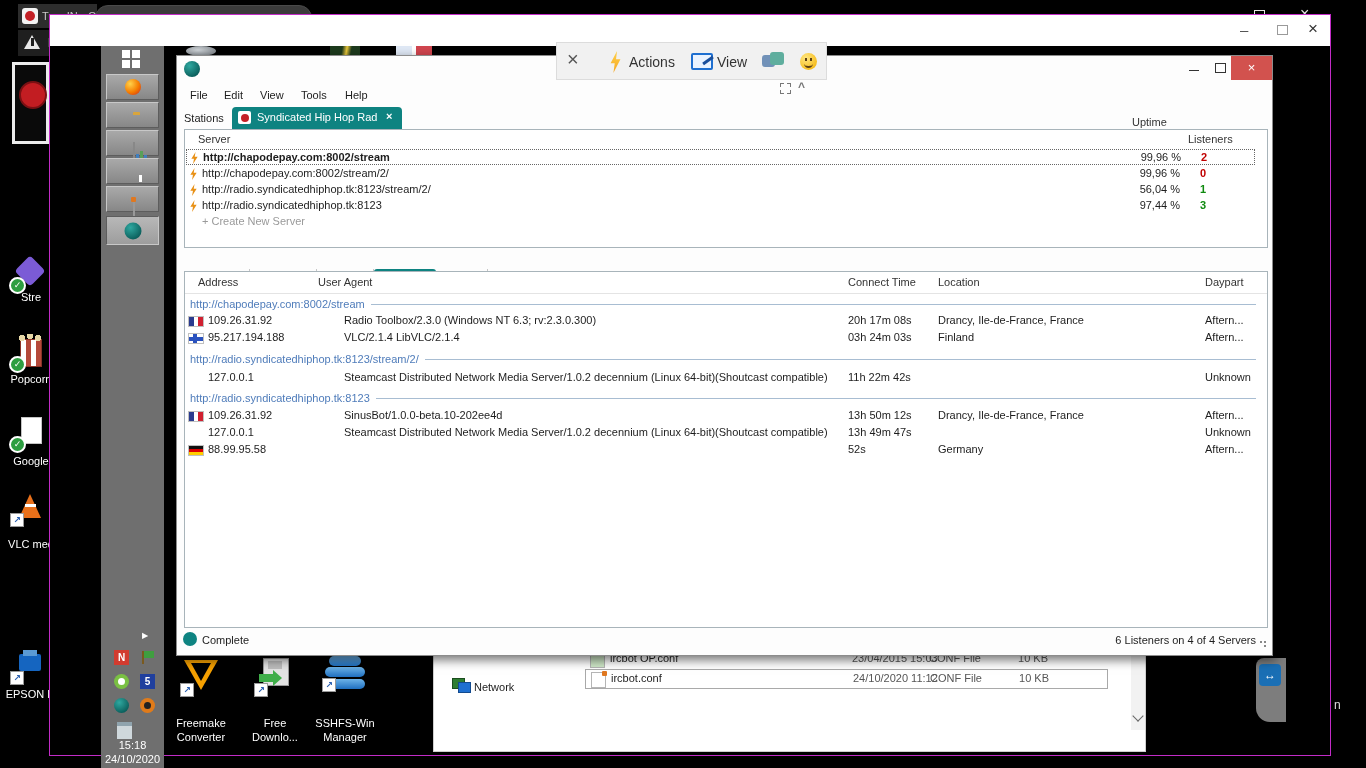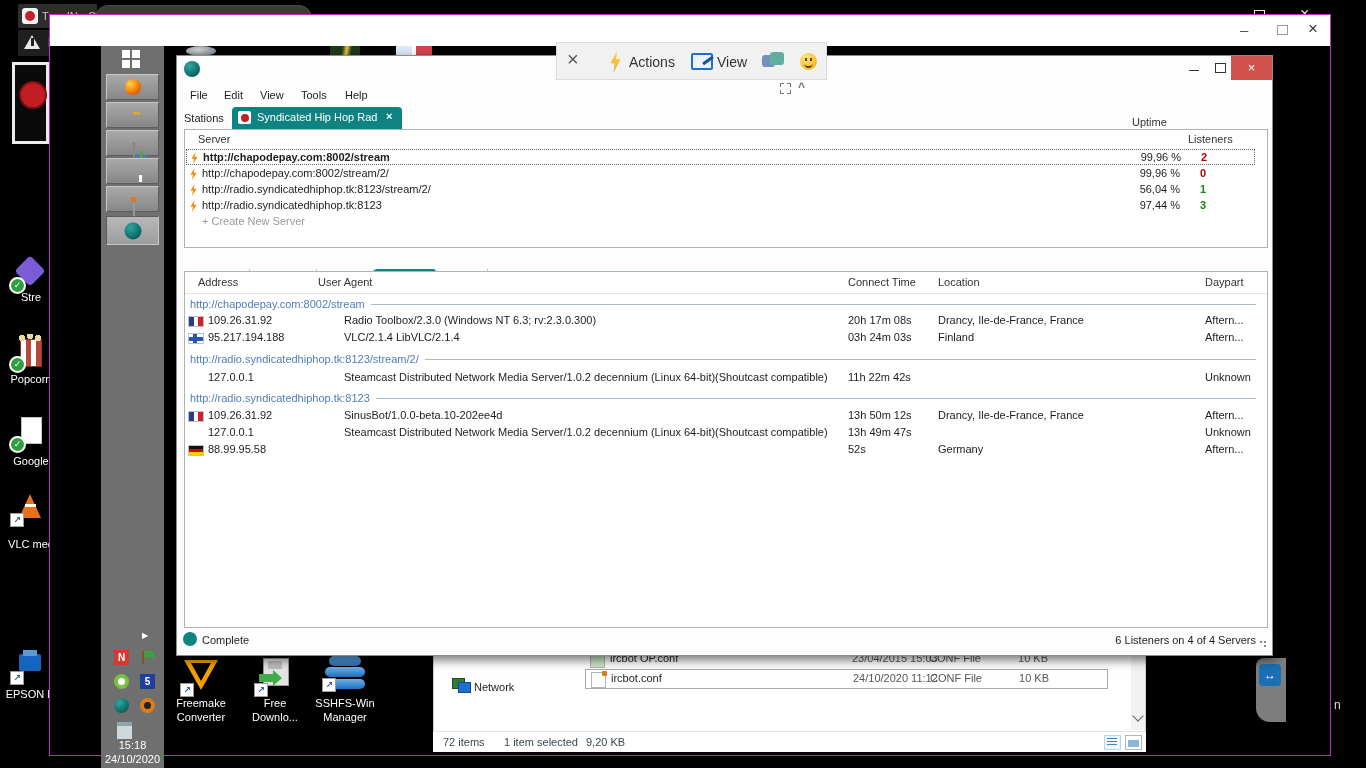--- a/index.html
+++ b/index.html
@@ -49,21 +49,21 @@
   .wtri i{position:absolute;left:-1.5px;top:4px;width:3px;height:7px;background:#fff;}
   .npad{width:13px;height:14px;background:#fdfdfd;border:1px solid #999;position:relative;}
   .npad i{position:absolute;right:-2px;top:-2px;width:5px;height:5px;background:#e07820;border-radius:1px;}
   .globe{border-radius:50%;background:radial-gradient(circle at 35% 30%,#2fa8a0,#0b5f5c 75%);}
   .tray-i{position:absolute;width:15px;height:15px;font-size:10px;line-height:15px;text-align:center;color:#fff;font-weight:bold;}
   .calc{position:absolute;width:15px;height:13px;background:#cfd8dc;border-top:4px solid #90a4ae;}
   .rtb-time{position:absolute;color:#fff;font-size:11px;width:63px;left:101px;text-align:center;}
 
   
   .frag{position:absolute;}
-  .rdi-lbl{position:absolute;width:84px;text-align:center;color:#fff;font-size:11px;text-shadow:1px 1px 2px #000;white-space:nowrap;}
+  .rdi-lbl{position:absolute;width:84px;text-align:center;color:#fff;font-size:11px;text-shadow:1px 1px 2px #000;white-space:nowrap;margin-top:20px;}
   .freemake-tri{position:absolute;width:0;height:0;border-left:17px solid transparent;border-right:17px solid transparent;border-top:30px solid #f5a000;}
   .freemake-tri i{position:absolute;left:-10px;top:-27px;width:0;height:0;border-left:10px solid transparent;border-right:10px solid transparent;border-top:18px solid #000;}
   .fd-floppy{position:absolute;width:24px;height:26px;background:#e3e3e3;border:1px solid #9a9a9a;}
   .fd-floppy i{position:absolute;left:4px;top:2px;width:14px;height:8px;background:#bdbdbd;}
   .fd-arrow{position:absolute;width:14px;height:8px;background:#3fae49;}
   .fd-arrow i{position:absolute;right:-9px;top:-4px;width:0;height:0;border-top:8px solid transparent;border-bottom:8px solid transparent;border-left:9px solid #3fae49;}
   .sshfs i{position:absolute;width:40px;height:10px;border-radius:5px;background:linear-gradient(#6db3e8,#1f6fc0);}
 
   
   .explorer{position:absolute;left:433px;top:649px;width:713px;height:103px;background:#fff;border:1px solid #cfcfcf;box-sizing:border-box;}
@@ -287,33 +287,20 @@
   <div class="ex-row" style="top:669px;border:1px solid #a9a9a9;">
     <span class="fico">
         <i class="abs" style="right:-2px;top:-2px;width:5px;height:5px;background:#e07820;border-radius:1px;"></i>
       </span>
     <span class="t nm">ircbot.conf</span>
     <span class="t dt">24/10/2020 11:12</span>
     <span class="t ty">CONF File</span>
     <span class="t sz">10 KB</span>
   </div>
 
-  <div class="ex-status">
-    <span class="t" style="left:10px;top:4px;color:#37474f;">72 items</span>
-    <span class="t" style="left:71px;top:4px;color:#37474f;">1 item selected</span>
-    <span class="t" style="left:153px;top:4px;color:#37474f;">9,20 KB</span>
-    <span class="vtoggle" style="left:671px;top:3px;">
-      <i class="abs" style="left:2px;top:2px;width:10px;height:1px;background:#4a7fb5;"></i>
-      <i class="abs" style="left:2px;top:5px;width:10px;height:1px;background:#4a7fb5;"></i>
-      <i class="abs" style="left:2px;top:8px;width:10px;height:1px;background:#4a7fb5;"></i>
-    </span>
-    <span class="vtoggle" style="left:692px;top:3px;background:#fff;border-color:#b5b5b5;">
-      <i class="abs" style="left:2px;top:4px;width:11px;height:7px;background:#8ab4d8;"></i>
-    </span>
-  </div>
 
   <div class="tv-grabtab">
       <i>↔</i>
     </div>
   <span class="t" style="left:1334px;top:698px;color:#ddd;font-size:12px;">n</span>
 
   <div class="app"></div>
   <span class="cicon globe abs" style="left:184px;top:61px;width:16px;height:16px;transform:none;"></span>
   <span class="minline" style="left:1189px;top:70px;"></span>
   <span class="maxbox" style="left:1215px;top:63px;"></span>

